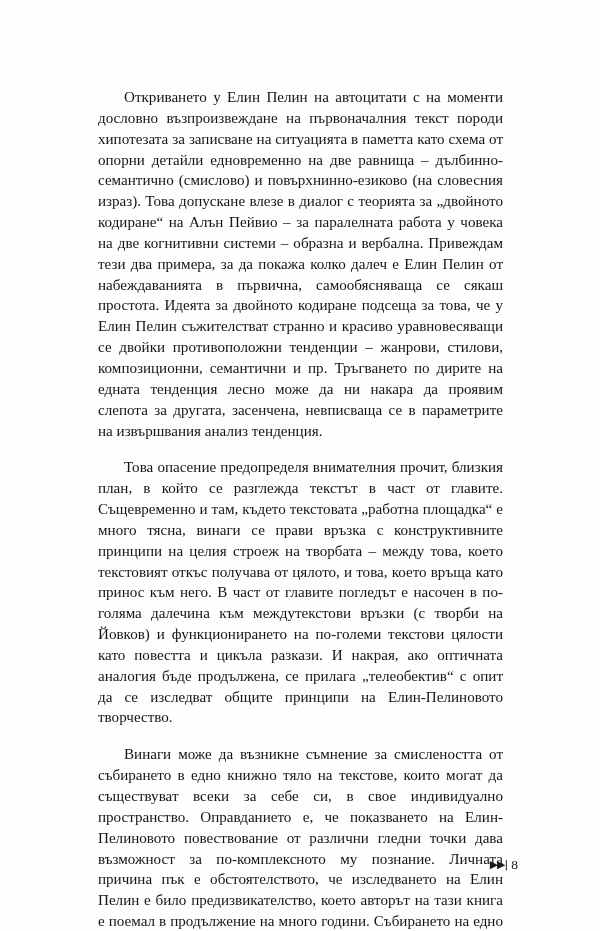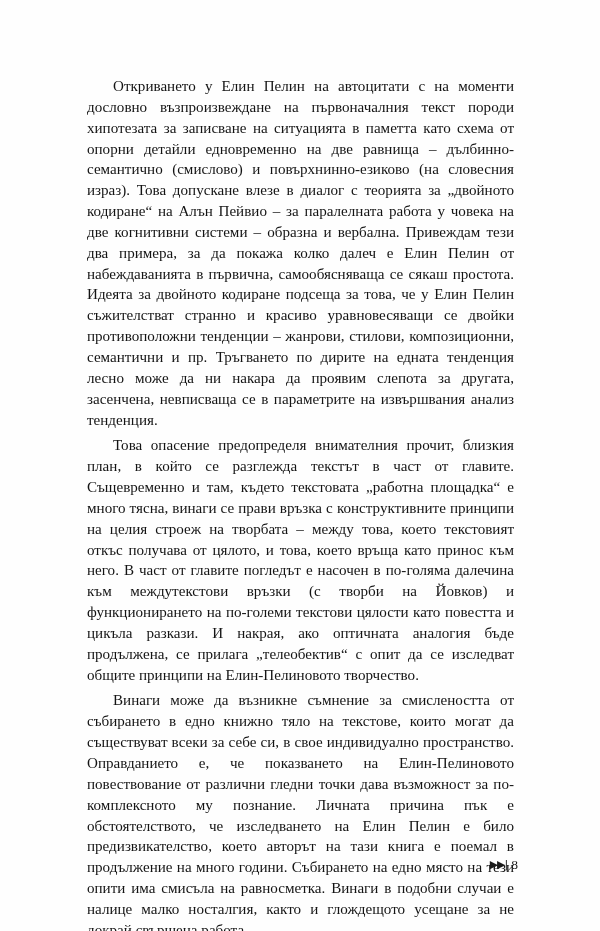--- a/index.html
+++ b/index.html
@@ -23,21 +23,21 @@
     font-family: "Liberation Serif", "DejaVu Serif", serif;
     font-size: 15.1px;
     line-height: 20.85px;
     color: #141414;
     text-align: justify;
     text-justify: inter-word;
     hyphens: manual;
     -webkit-hyphens: manual;
   }
   .para {
-    margin: 5px;
+    margin: 16px;
     text-indent: 26px;
     text-align: justify;
   }
   .footer {
     position: absolute;
     left: 0;
     top: 858px;
     width: 600px;
     height: 26px;
   }

